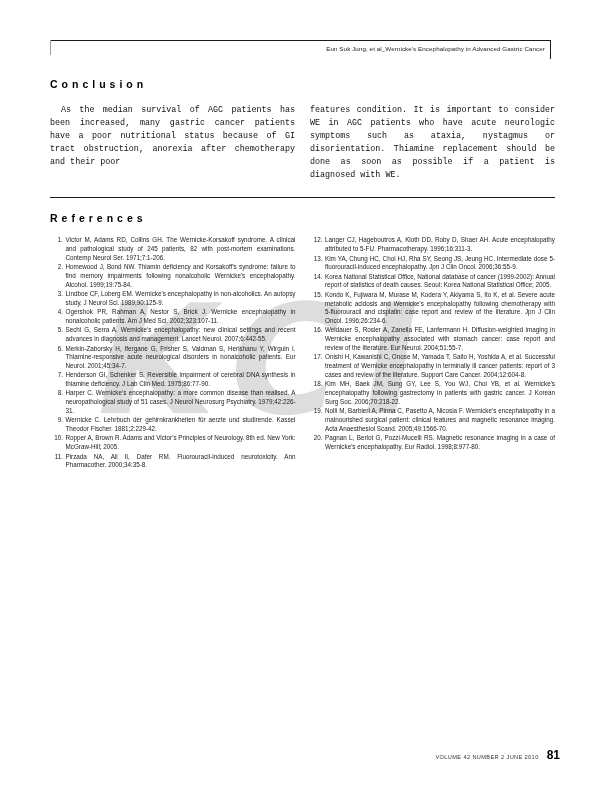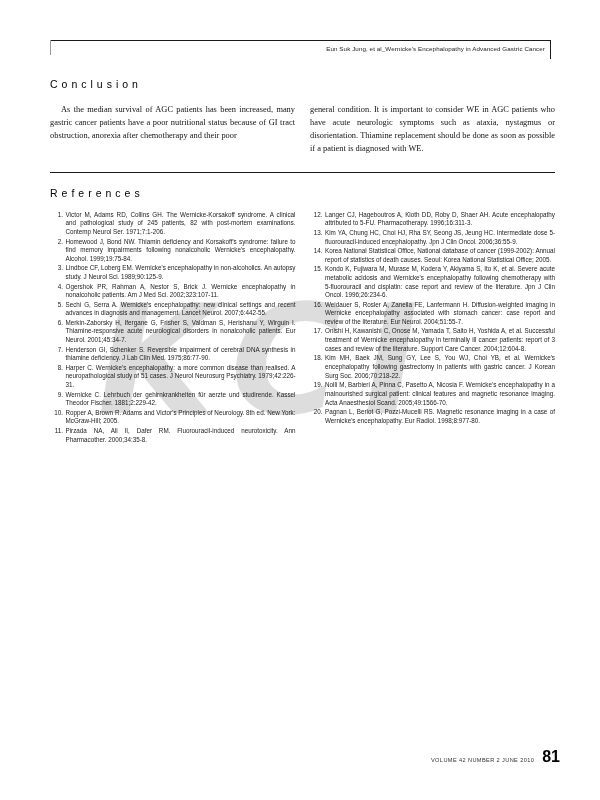--- a/index.html
+++ b/index.html
@@ -10,58 +10,58 @@
   .header-tick-left{position:absolute;left:50px;top:40px;width:1px;height:15px;background:#9a9a9a;}
   .header-tick-right{position:absolute;left:550px;top:40px;width:1px;height:19px;background:#1a1a1a;}
   .running-title{position:absolute;top:45px;right:55px;font-size:6.2px;letter-spacing:.1px;color:#222;}
   
   .watermark{position:absolute;left:96px;top:272px;z-index:0;
              font-family:"DejaVu Sans",sans-serif;font-weight:bold;font-size:152px;
              letter-spacing:22px;color:rgba(0,0,0,0.135);transform:skewX(-10deg);
              user-select:none;}
   
   .content{position:absolute;left:50px;top:78px;width:505px;z-index:1;}
-  .section-heading{font-weight:normal;font-size:10.5px;letter-spacing:4px;color:#000;margin:0 0 12px 0;}
+  .section-heading{font-weight:bold;font-size:10.5px;letter-spacing:4px;color:#000;margin:0 0 12px 0;}
   .two-col{display:flex;gap:15px;}
   .col{flex:1;}
-  .body-text{font-family:Liberation Serif, serif;font-size:8.4px;line-height:12.9px;
+  .body-text{font-family:Liberation Mono, monospace;font-size:8.4px;line-height:12.9px;
              text-align:justify;color:#111;margin:0;}
   .indent{text-indent:11px;}
   .conclusion-cols{margin-top:14px;}
   
   .refs-rule{margin-top:16px;height:1px;background:#1a1a1a;}
   .refs-block{margin-top:14px;}
   .refs-cols{display:flex;gap:14px;margin-top:9px;}
   .refs-col{flex:1;}
   .ref{display:flex;font-size:6.3px;line-height:8.8px;color:#222;margin:0 0 0.5px 0;}
   .ref-num{width:13px;flex-shrink:0;text-align:right;padding-right:2.5px;}
   .ref-text{flex:1;text-align:justify;}
   
   .footer{position:absolute;right:40px;top:748px;display:flex;align-items:baseline;z-index:1;}
   .journal-info{font-size:5.6px;letter-spacing:.4px;color:#333;}
-  .page-number{font-size:16px;font-weight:bold;color:#000;margin-left:8px;}
+  .page-number{font-size:12px;font-weight:bold;color:#000;margin-left:8px;}
 </style>
 </head>
 <body>
 
 <div class="page">
 
   <div class="header-rule"></div>
   <div class="header-tick-left"></div>
   <div class="header-tick-right"></div>
   <div class="running-title">Eun Suk Jung, et al_Wernicke's Encephalopathy in Advanced Gastric Cancer</div>
 
   <div class="watermark">KCI</div>
 
   <div class="content">
 
     <h2 class="section-heading">Conclusion</h2>
     <div class="two-col conclusion-cols">
       <p class="col body-text indent">As the median survival of AGC patients has been increased, many gastric cancer patients have a poor nutritional status because of GI tract obstruction, anorexia after chemotherapy and their poor</p>
-      <p class="col body-text">general condition. It is important to consider WE in AGC patients who have acute neurologic symptoms such as ataxia, nystagmus or disorientation. Thiamine replacement should be done as soon as possible if a patient is diagnosed with WE.</p>
+      <p class="col body-text">features condition. It is important to consider WE in AGC patients who have acute neurologic symptoms such as ataxia, nystagmus or disorientation. Thiamine replacement should be done as soon as possible if a patient is diagnosed with WE.</p>
     </div>
 
     <div class="refs-rule"></div>
     <div class="refs-block">
       <h2 class="section-heading">References</h2>
       <div class="refs-cols">
 
         <div class="refs-col">
           <div class="ref">
               <span class="ref-num">1.</span>

